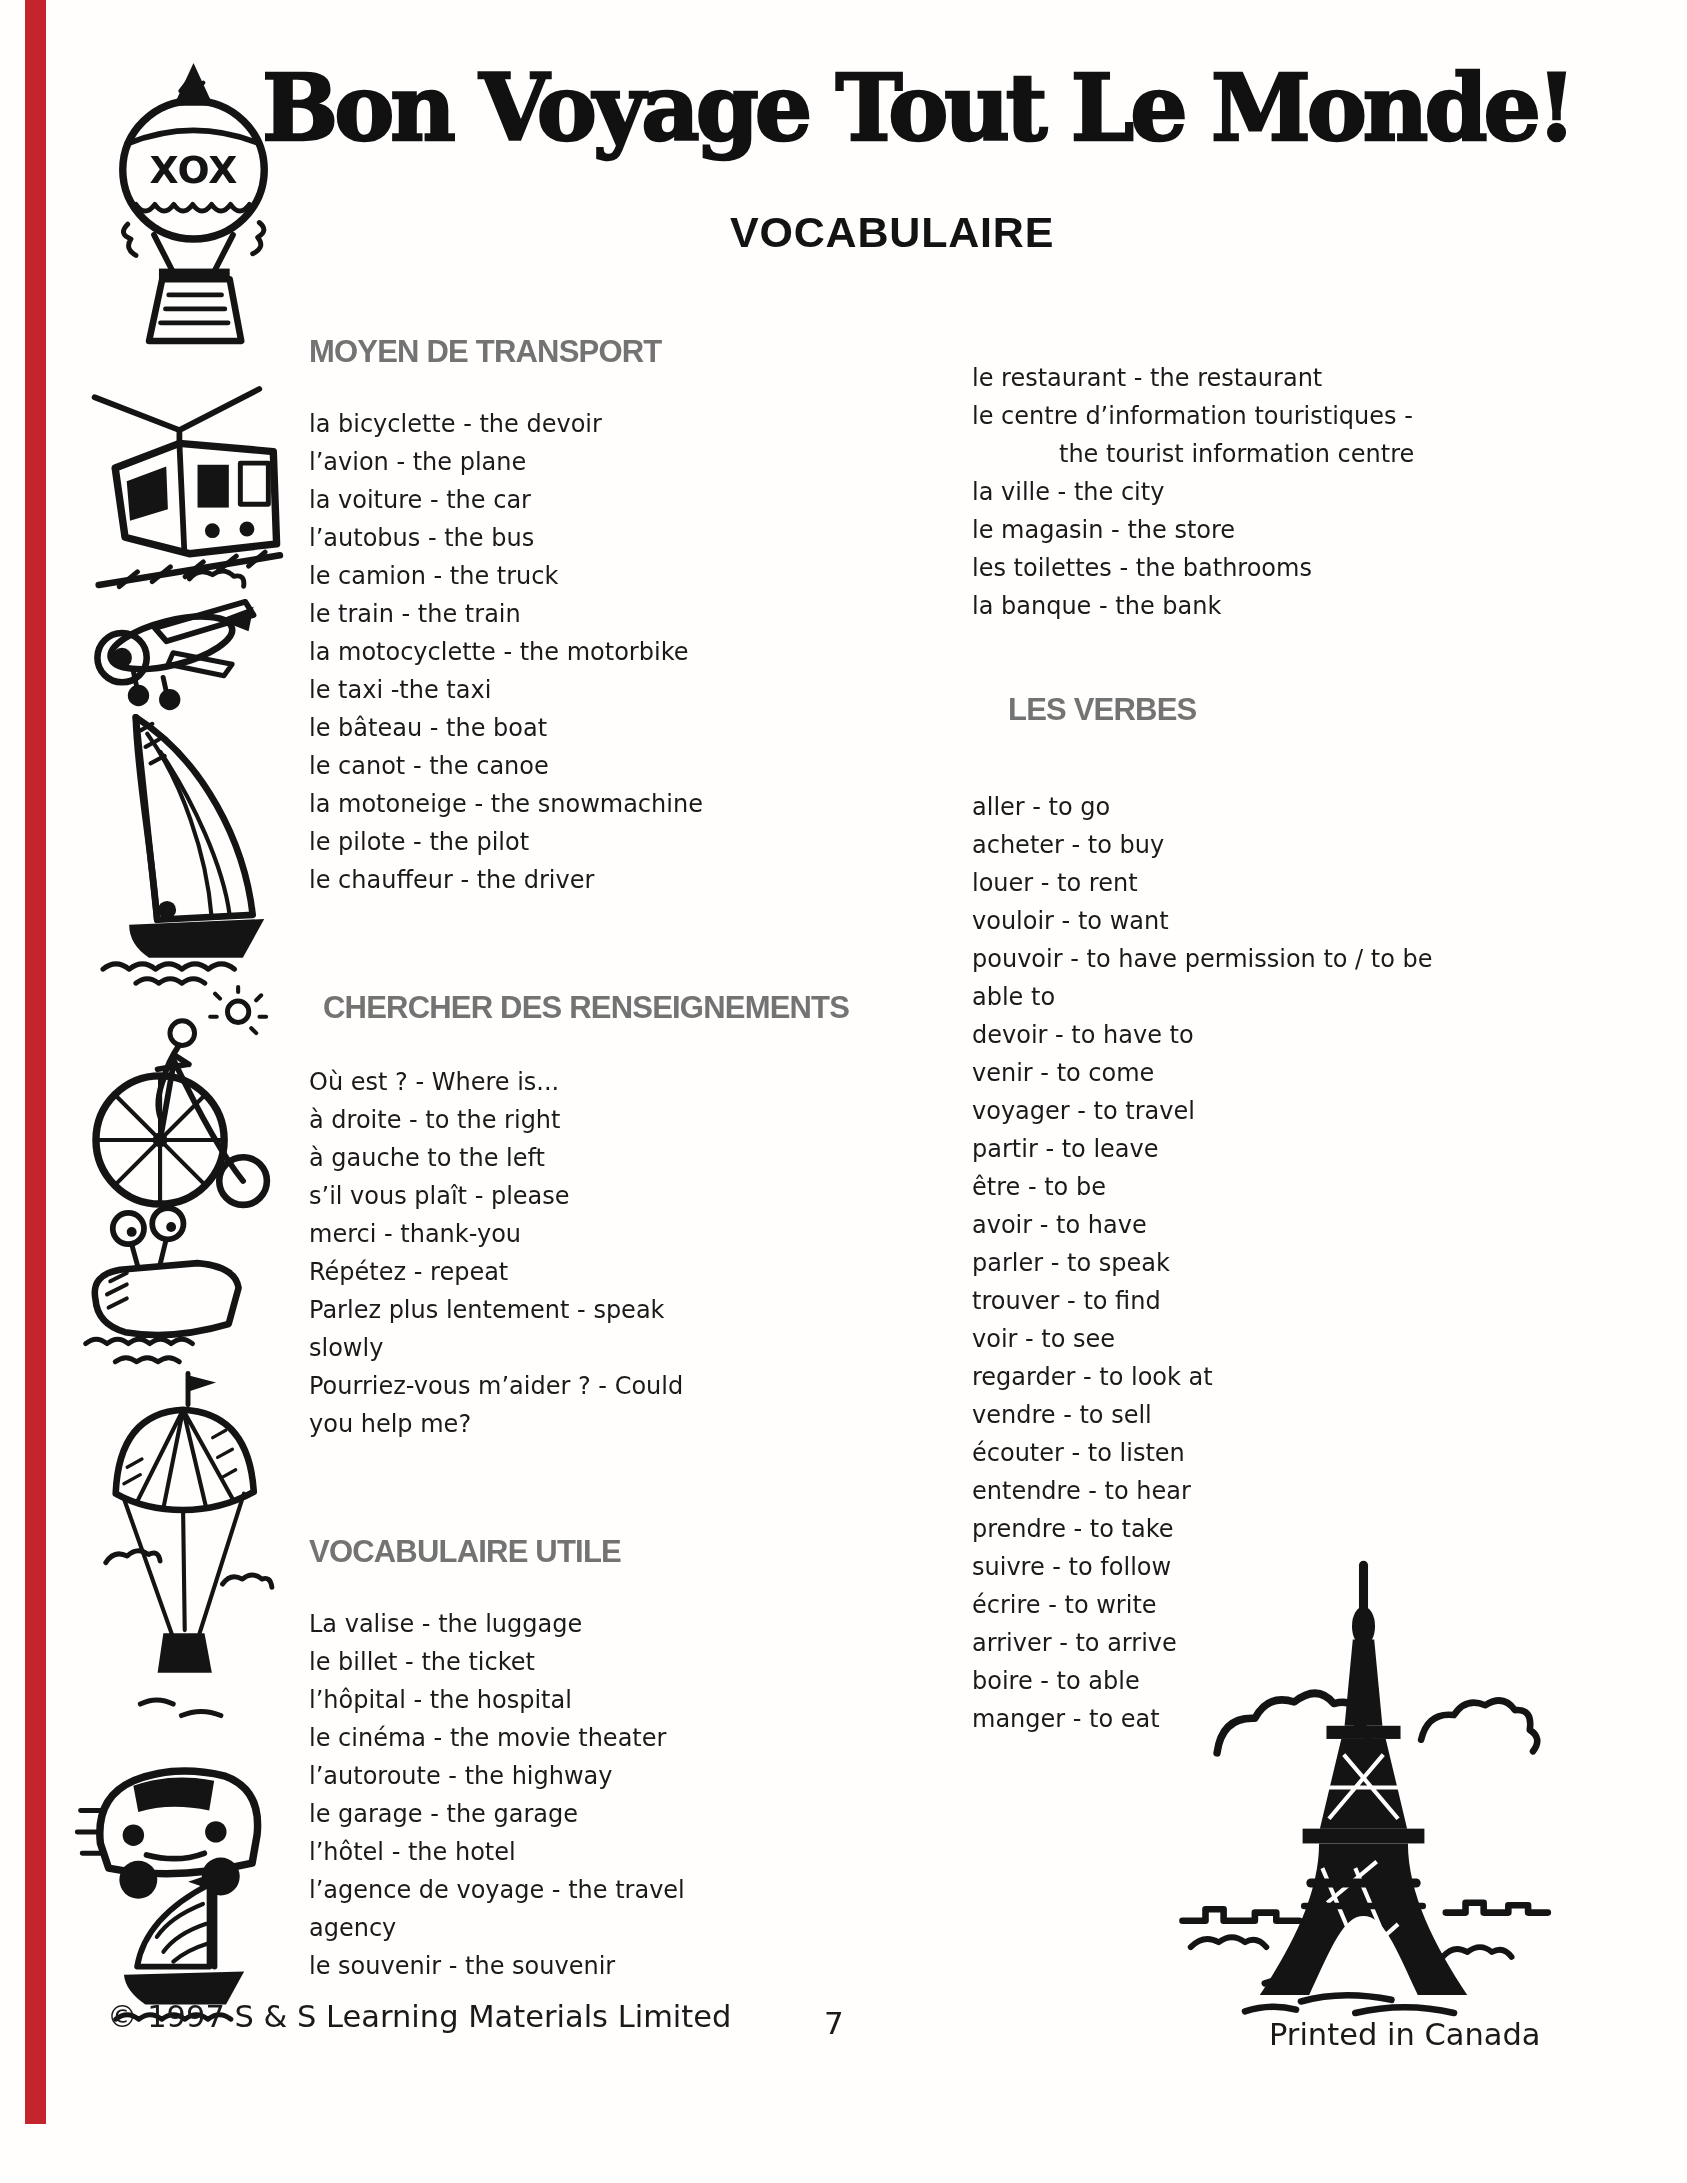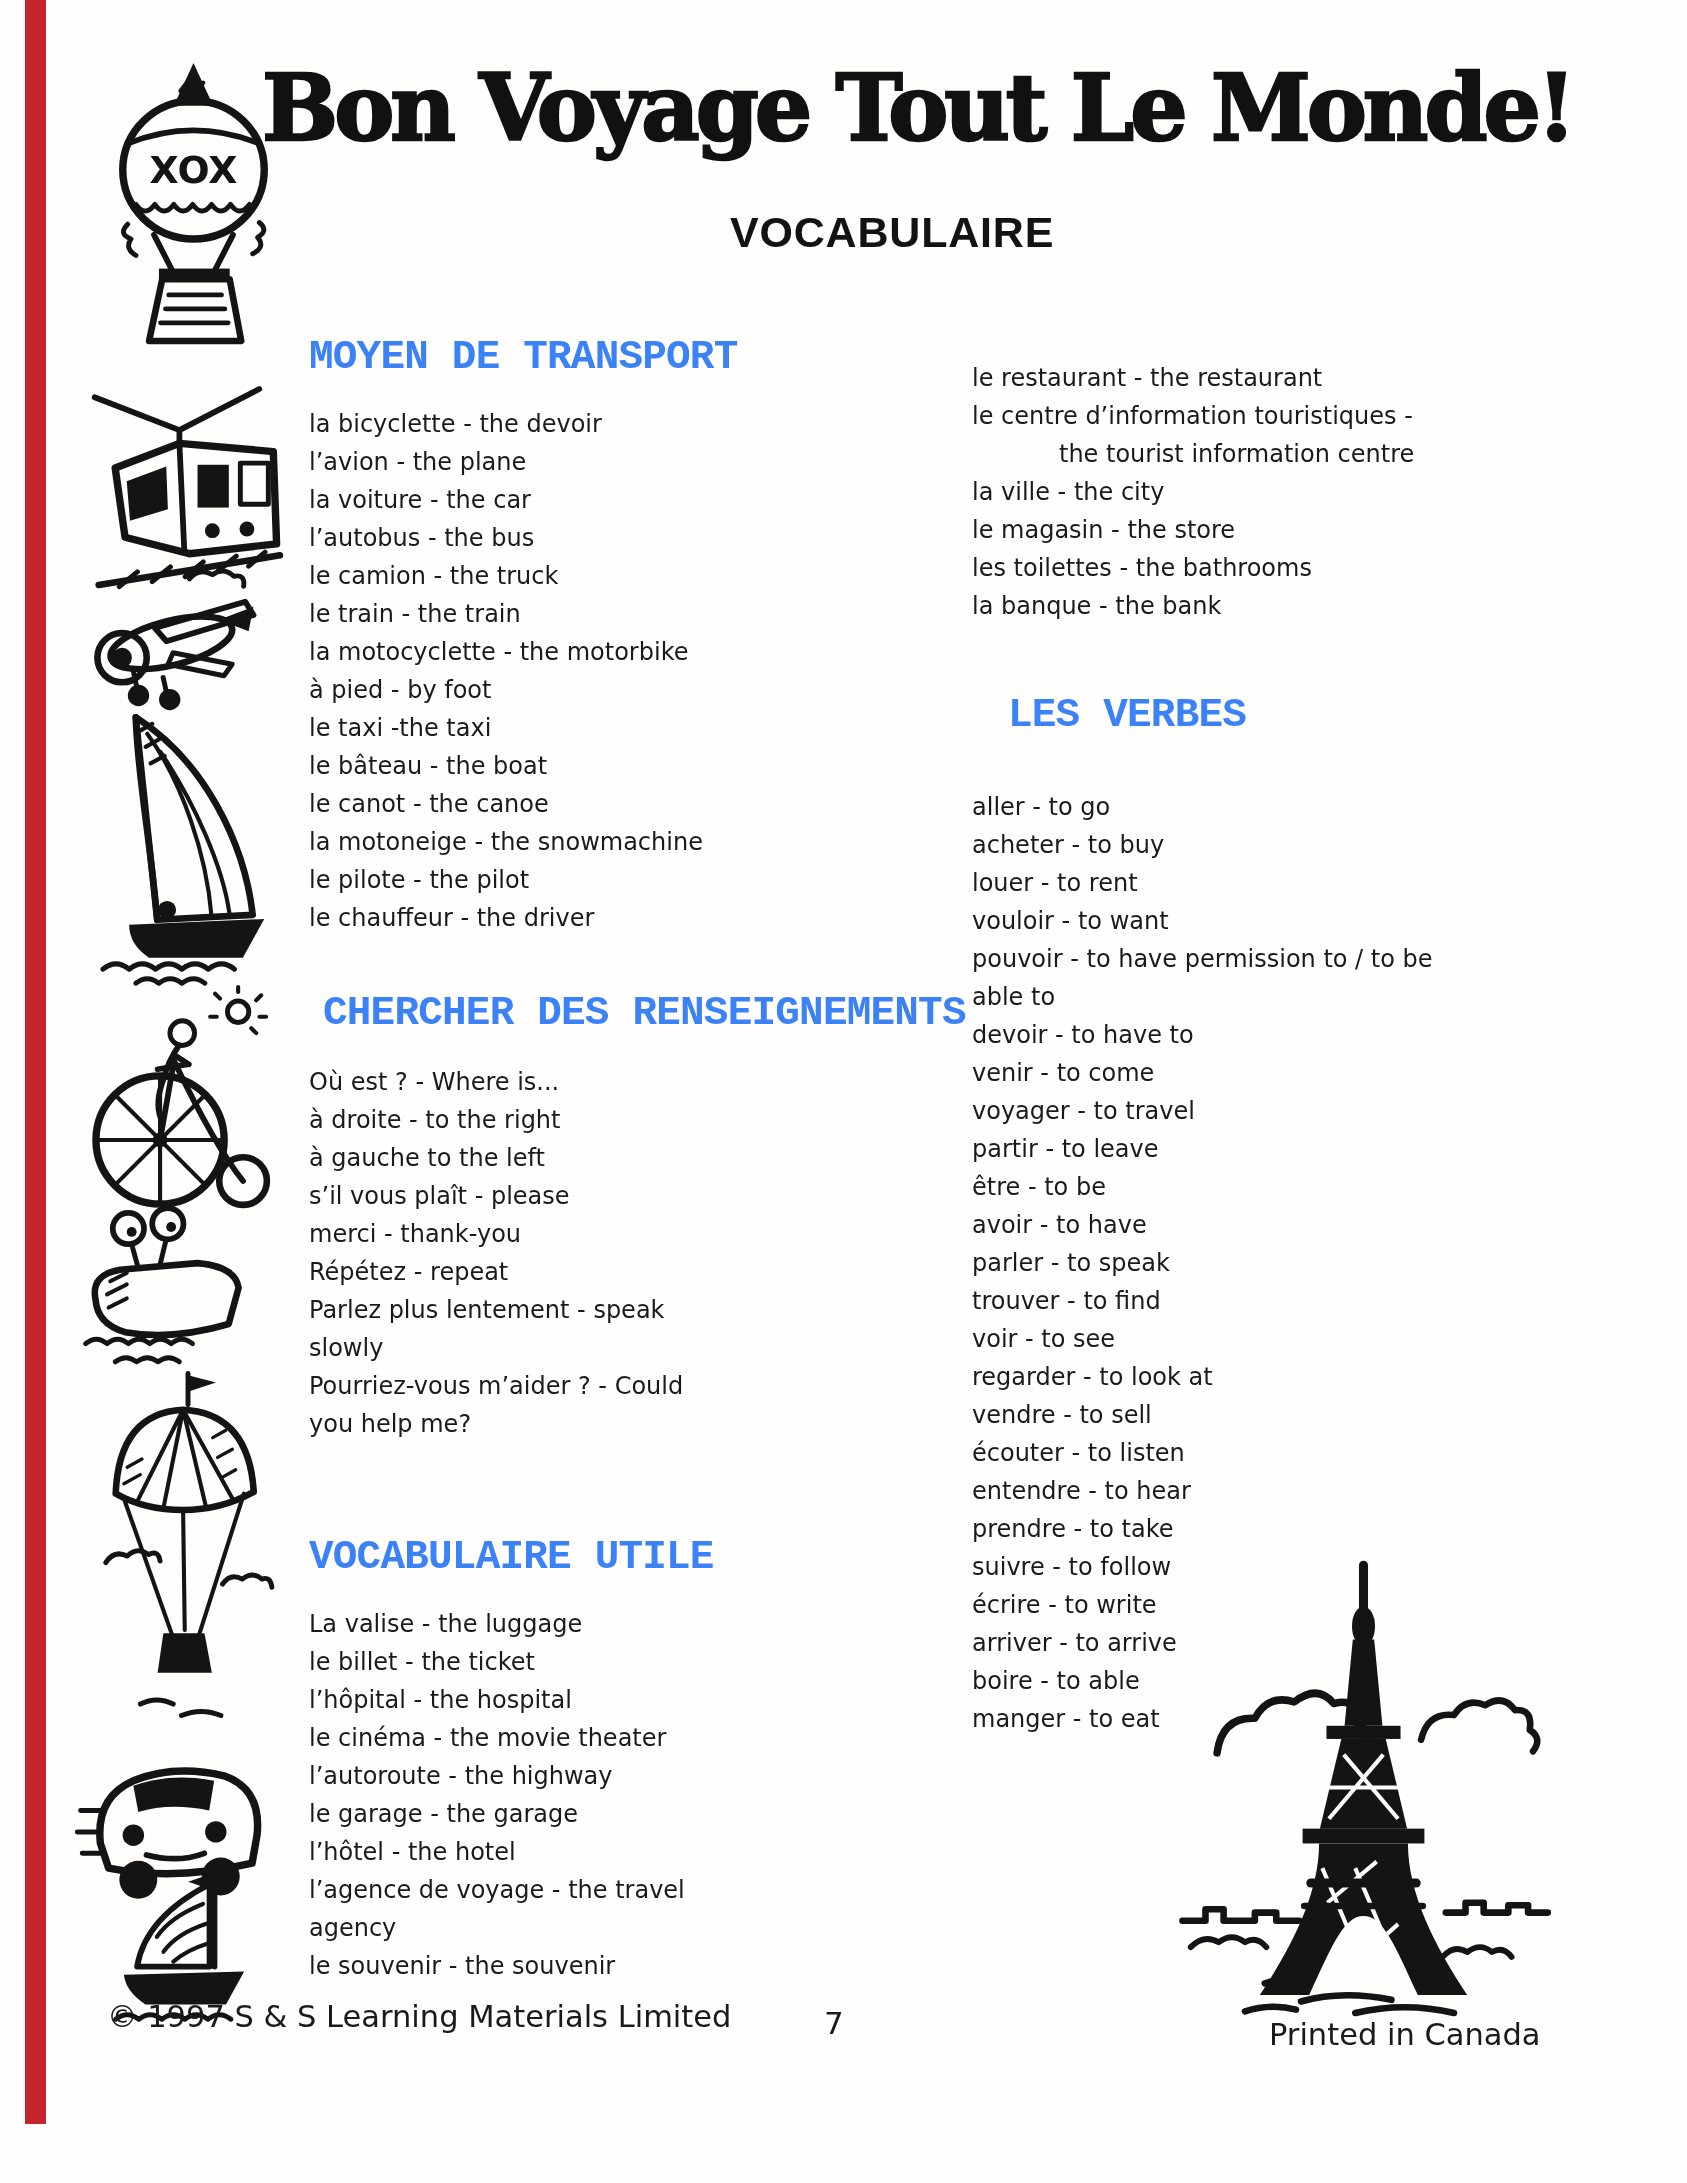--- a/index.html
+++ b/index.html
@@ -4,22 +4,22 @@
 <style>
   html,body{margin:0;padding:0;background:#888;}
   .page{position:relative;width:1687px;height:2183px;background:#fffefd;overflow:hidden;
         font-family:"DejaVu Sans",sans-serif;color:#161616;}
   .red-bar{position:absolute;left:25px;top:0;width:20.6px;height:2124px;background:#c4242c;}
   .title{position:absolute;left:262px;top:54px;width:1335px;
          font-family:"DejaVu Serif",serif;font-weight:900;font-size:92px;letter-spacing:-4.1px;
          -webkit-text-stroke:2.5px #111;color:#111;white-space:nowrap;transform:scaleX(.98);transform-origin:left;}
   .subtitle{position:absolute;left:710px;top:208px;font-family:"Liberation Sans",sans-serif;
             font-weight:bold;font-size:43px;letter-spacing:0.8px;color:#131313;margin-left:20px;}
-  .col-heading{position:absolute;font-family:Liberation Mono, monospace;font-weight:bold;
-               font-size:41px;letter-spacing:-0.8px;color:#3b82f6;white-space:nowrap;}
+  .col-heading{position:absolute;font-family:Liberation Sans, sans-serif;font-weight:bold;
+               font-size:31px;letter-spacing:-0.8px;color:#737373;white-space:nowrap;}
   .vlist{position:absolute;font-size:24px;line-height:38px;color:#1a1a1a;}
   .vi{white-space:pre-line;min-height:38px;}
   .places .vi{padding-left:87px;text-indent:-87px;}
   .illu{position:absolute;}
   .footer-left{position:absolute;left:107px;top:1999px;font-size:30.5px;color:#1a1a1a;}
   .page-num{position:absolute;left:824px;top:2005px;font-size:31px;color:#1a1a1a;}
   .printed-in{position:absolute;left:1269px;top:2017px;font-size:30.5px;color:#1a1a1a;}
   svg{display:block;}
   .ink{stroke:#141414;fill:none;stroke-linecap:round;stroke-linejoin:round;}
 </style>
@@ -161,21 +161,20 @@
 
   <div class="col-heading" style="left:309px;top:334px;">MOYEN DE TRANSPORT</div>
   <div class="vlist" style="left:309px;top:405px;width:536px;">
       <div class="vi">la bicyclette - the devoir</div>
       <div class="vi">l’avion - the plane</div>
       <div class="vi">la voiture - the car</div>
       <div class="vi">l’autobus - the bus</div>
       <div class="vi">le camion - the truck</div>
       <div class="vi">le train - the train</div>
       <div class="vi">la motocyclette - the motorbike</div>
-      <div class="vi">à pied - by foot</div>
       <div class="vi">le taxi -the taxi</div>
       <div class="vi">le bâteau - the boat</div>
       <div class="vi">le canot - the canoe</div>
       <div class="vi">la motoneige - the snowmachine</div>
       <div class="vi">le pilote - the pilot</div>
       <div class="vi">le chauffeur - the driver</div>
     </div>
 
   <div class="col-heading" style="left:323px;top:990px;">CHERCHER DES RENSEIGNEMENTS</div>
   <div class="vlist" style="left:309px;top:1063px;width:536px;">

